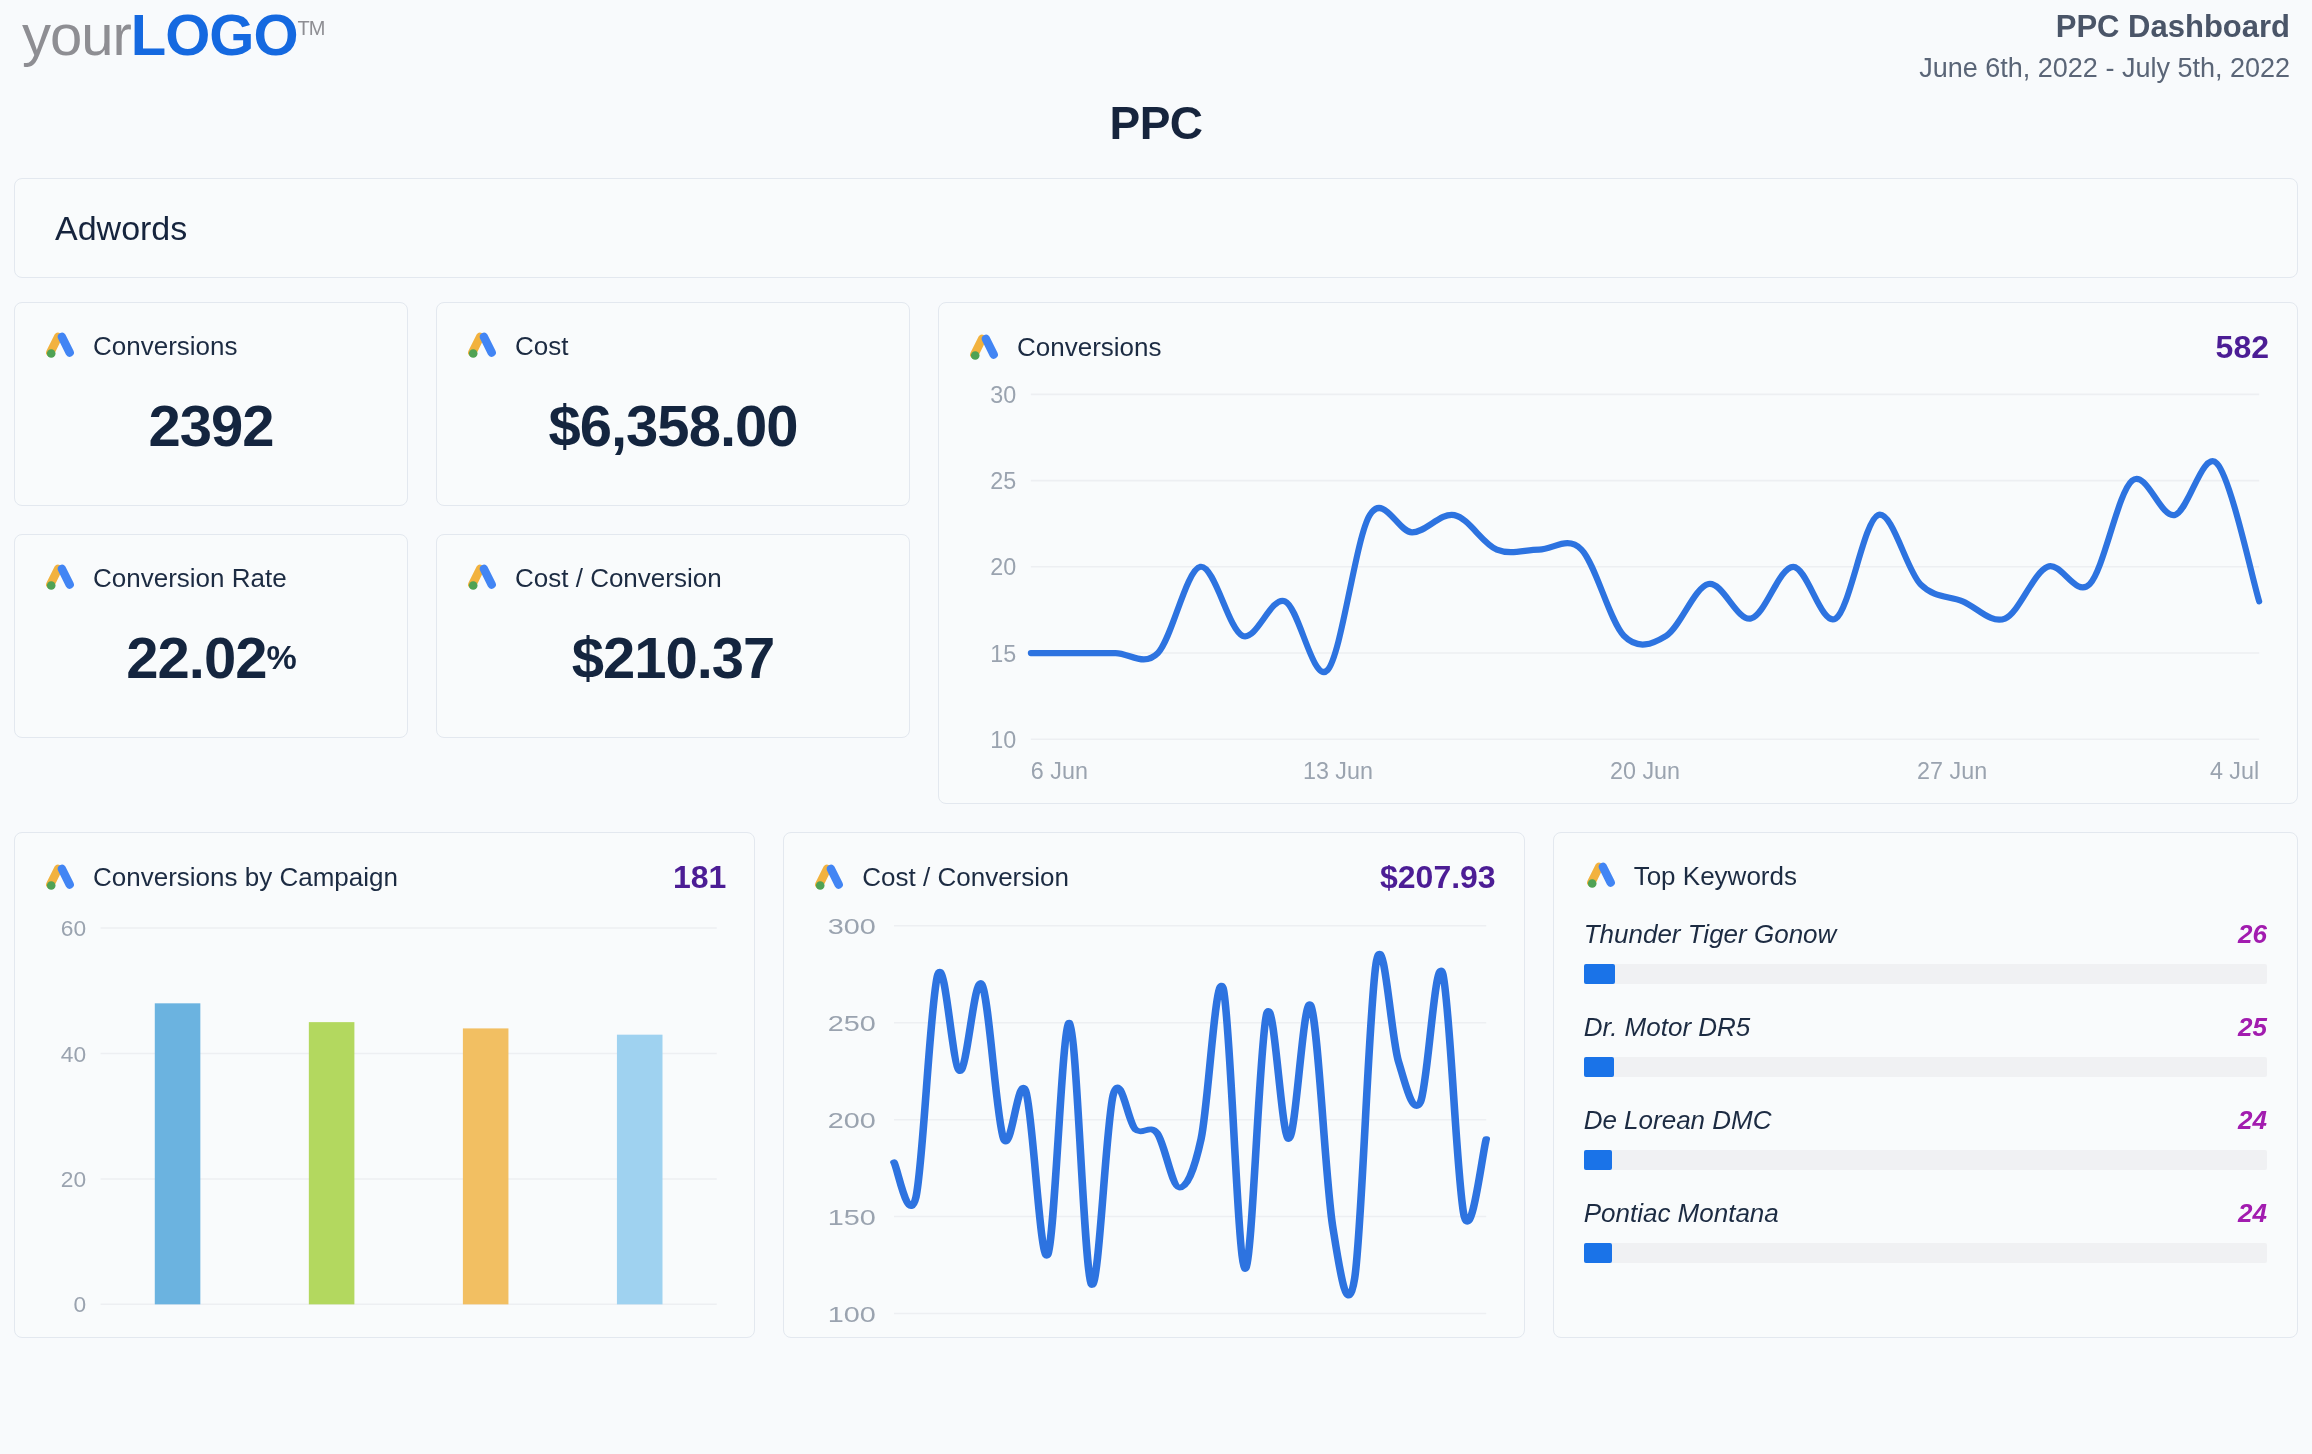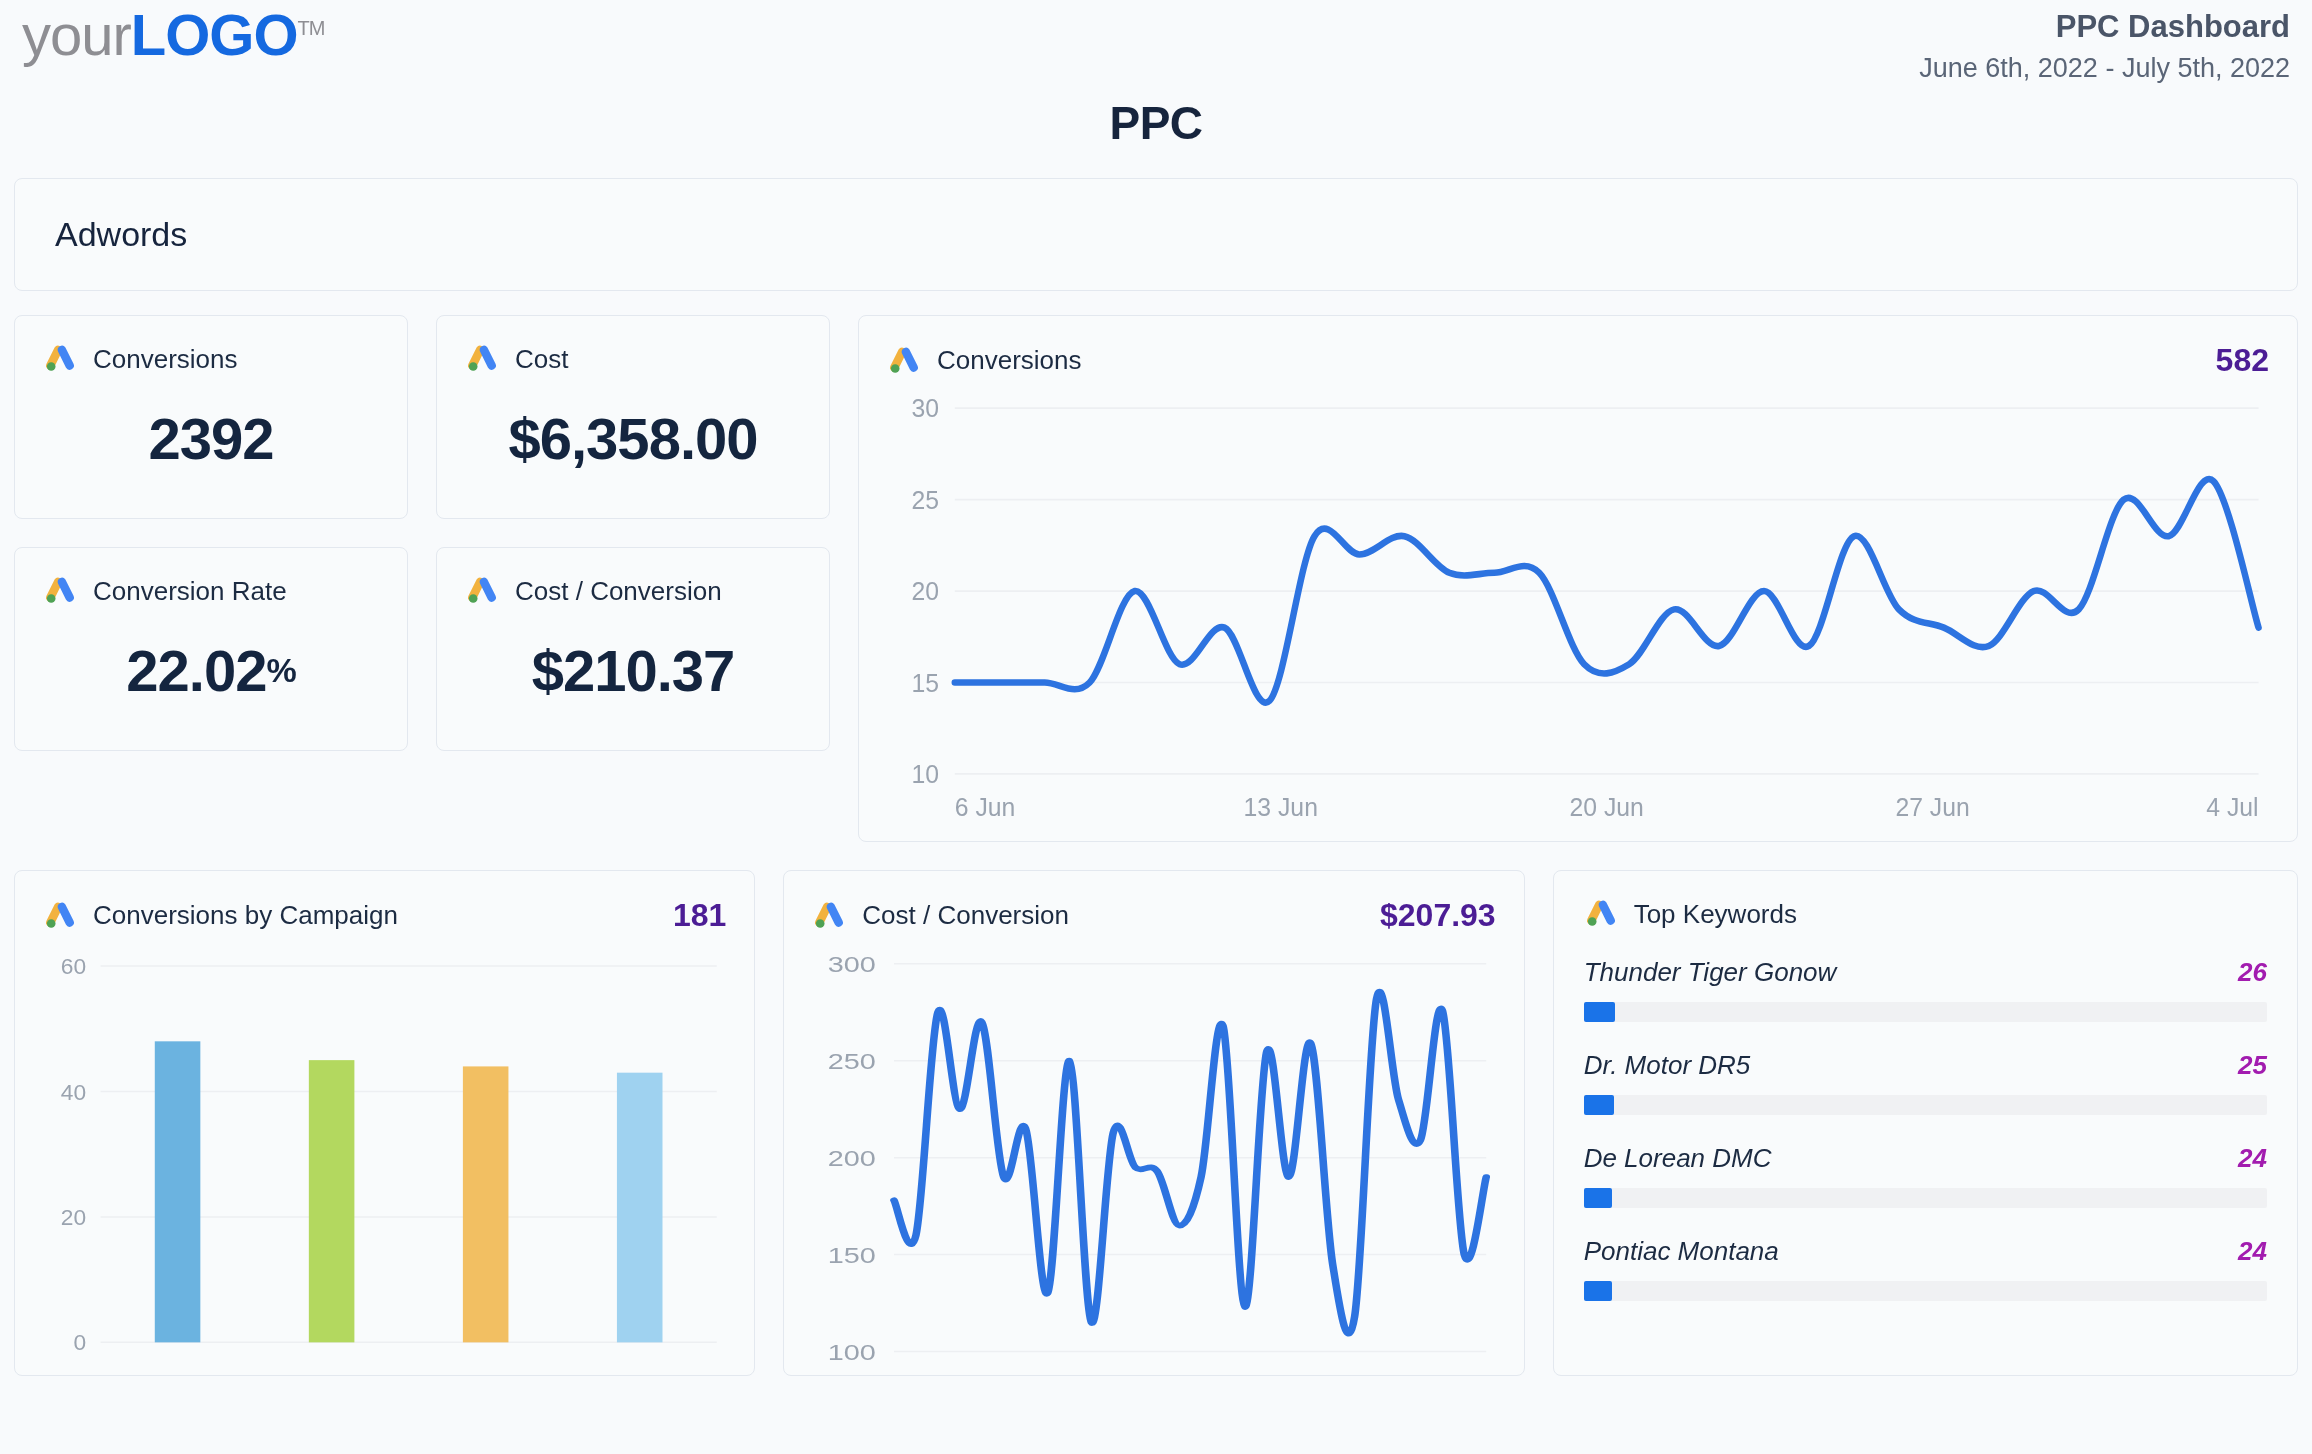--- a/index.html
+++ b/index.html
@@ -29,27 +29,27 @@
     text-align: center; font-size: 46px; font-weight: 700; color: #16243d;
     margin-top: 4px; margin-bottom: 28px; letter-spacing: -0.5px;
   }
 
   
   .card {
     background: #f9fbfc;
     border: 1px solid #e3e8ef;
     border-radius: 8px;
   }
-  .section-bar { height: 113px; display: flex; align-items: center; padding: 0 40px; margin: 0 0 24px 0; }
+  .section-bar { height: 100px; display: flex; align-items: center; padding: 0 40px; margin: 0 0 24px 0; }
   .section-bar .section-label { font-size: 34px; color: #16243d; font-weight: 400; }
 
   .grid-top { display: flex; gap: 28px; align-items: stretch; }
   .kpi-col { display: flex; flex-direction: column; gap: 28px; }
   .kpi-col.c1 { width: 394px; }
-  .kpi-col.c2 { width: 394px; }
+  .kpi-col.c2 { width: 474px; }
 
   .kpi-card { height: 204px; padding: 26px 28px 0 28px; display: flex; flex-direction: column; }
   .kpi-head { display: flex; align-items: center; gap: 16px; }
   .kpi-label { font-size: 26px; color: #1c2b42; }
   .kpi-value {
     flex: 1; display: flex; align-items: center; justify-content: center;
     font-size: 58px; font-weight: 700; color: #14253f; letter-spacing: -1px;
     padding-bottom: 18px;
   }
   .kpi-value .pct { font-size: 34px; font-weight: 700; vertical-align: super; }

